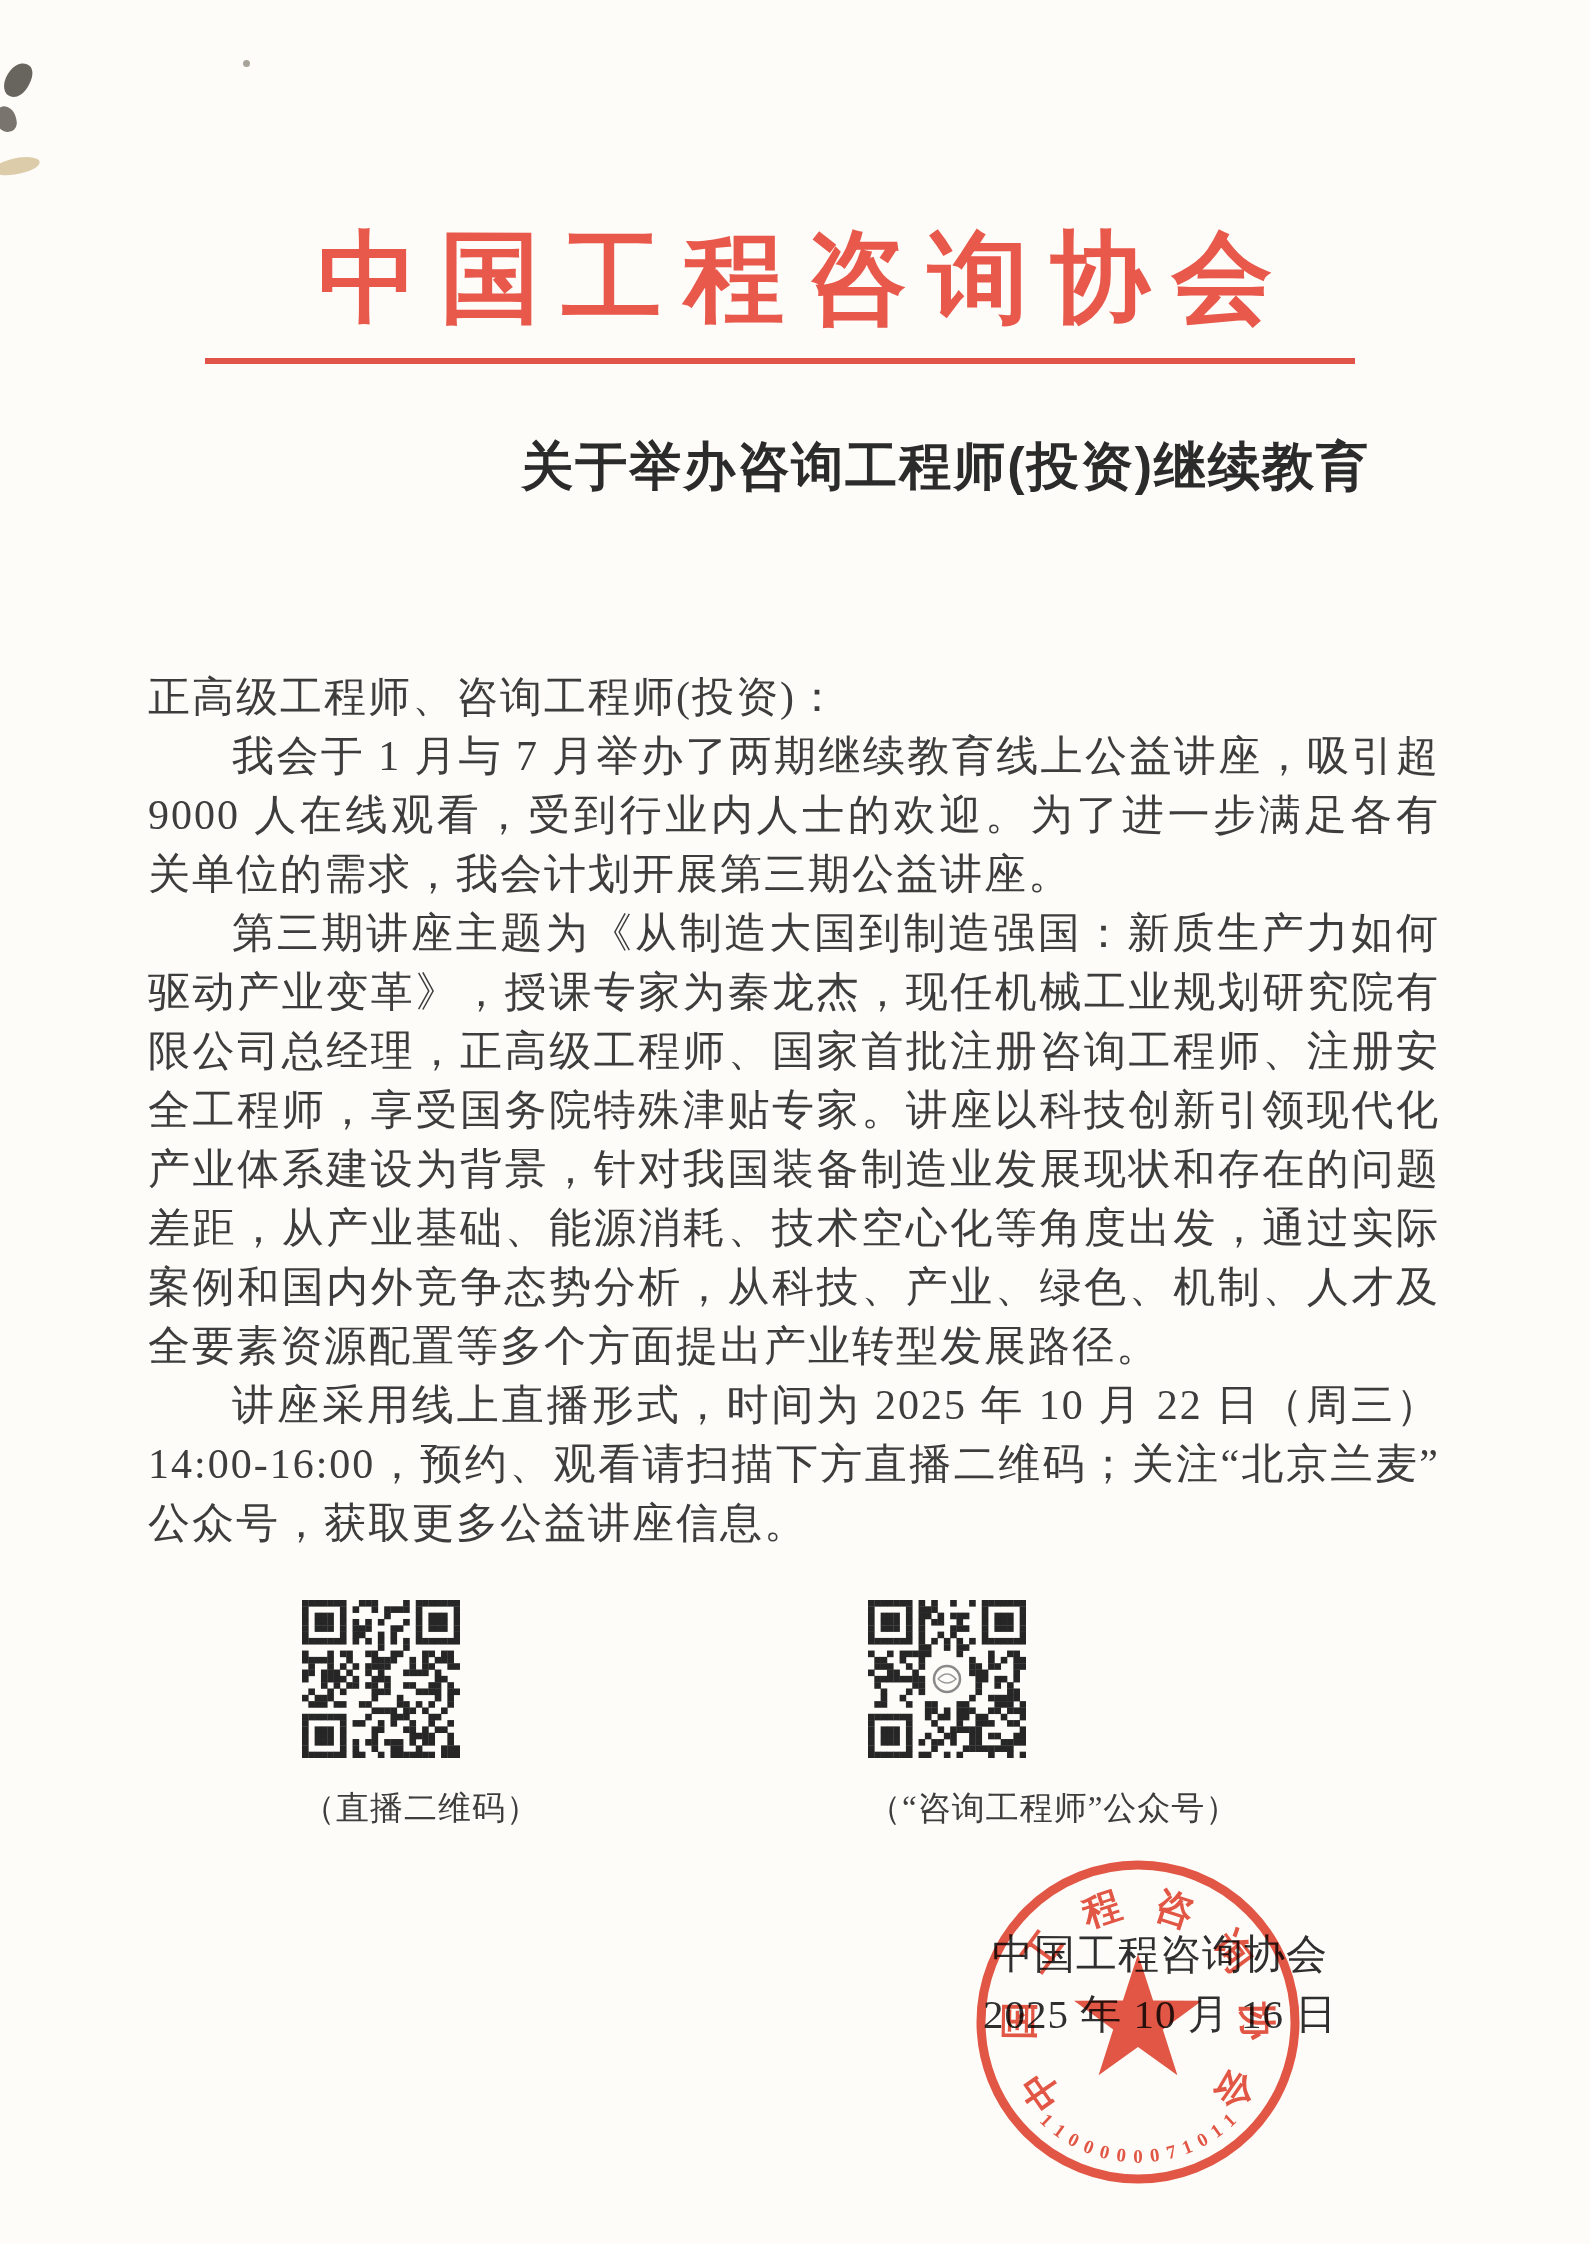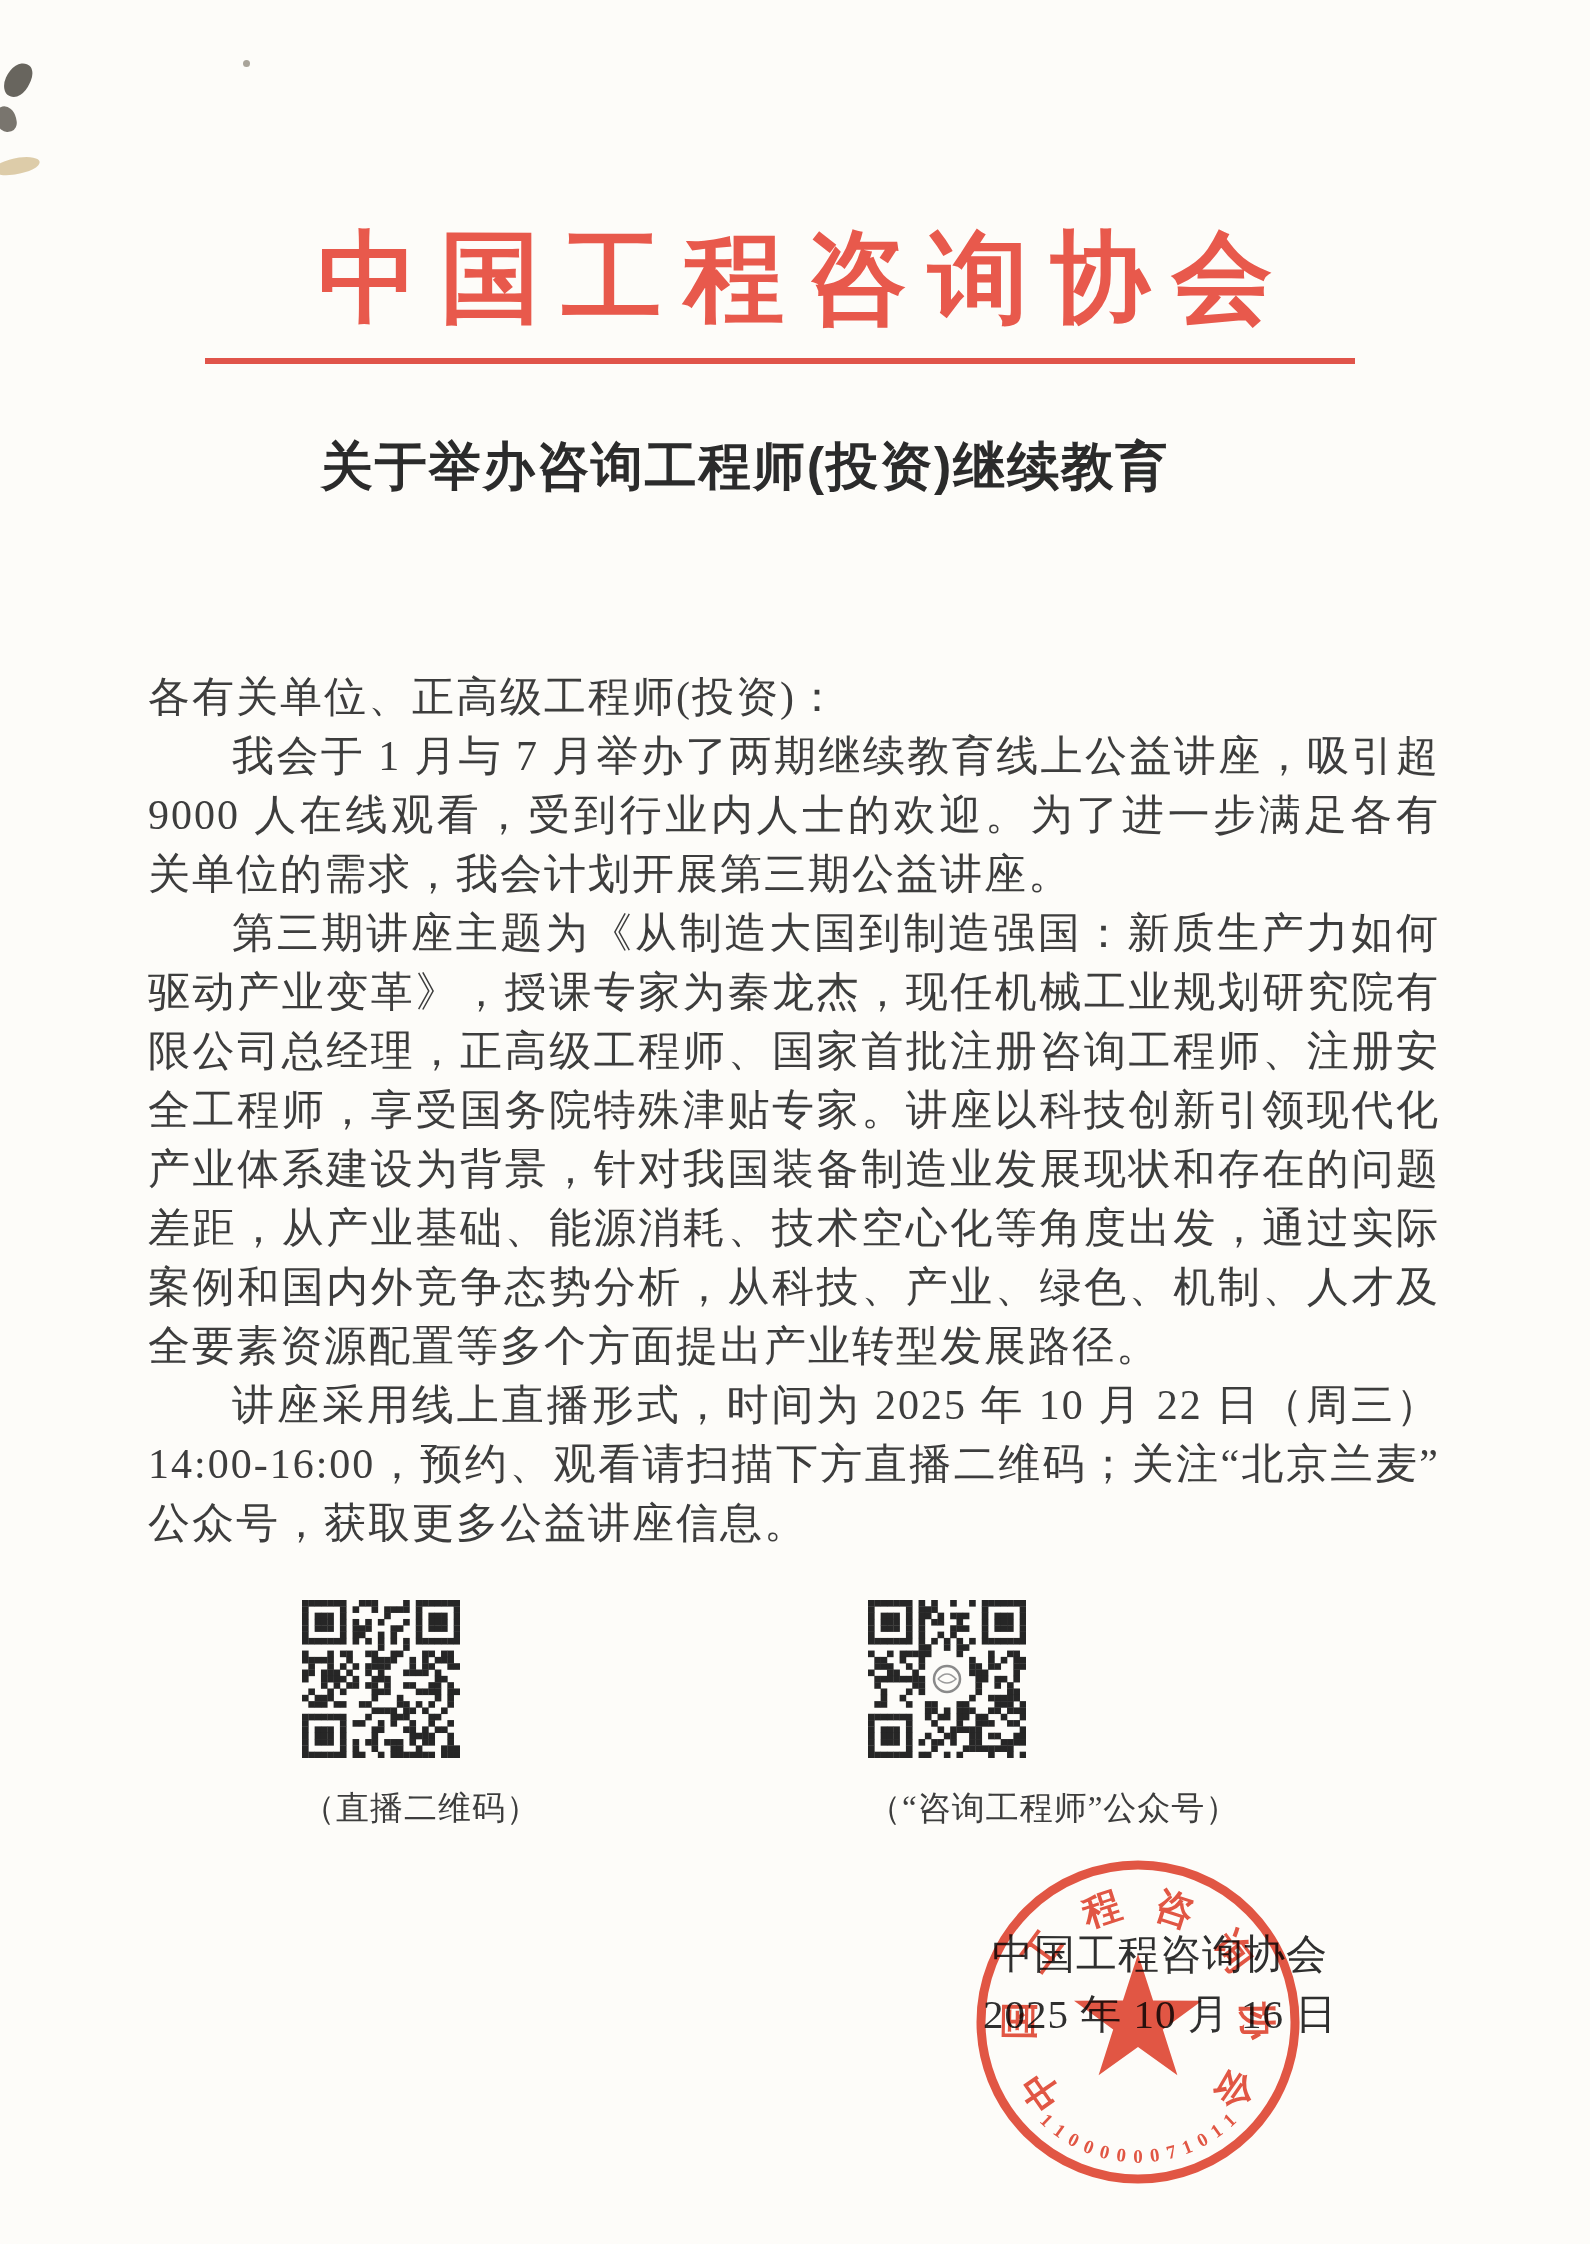--- a/index.html
+++ b/index.html
@@ -28,21 +28,21 @@
     text-indent:22px;
     color:#e8594c;
     white-space:nowrap;
   }
   .red-rule{
     position:absolute;left:205px;top:358px;width:1150px;height:6px;
     background:#e0544a;
   }
   .doc-title{
     position:absolute;left:120px;top:424px;width:1250px;
-    text-align:center;
+    text-align:right;
     font-family:"Liberation Sans","DejaVu Sans",sans-serif;
     font-weight:bold;
     font-size:52px;
     line-height:84px;
     color:#2b2b2b;
     letter-spacing:2px;
   }
   .body-text{
     position:absolute;left:148px;top:668px;width:1292px;
     font-size:42px;
@@ -91,21 +91,21 @@
   <div class="speck s4"></div>
 
   <div class="org-header">中国工程咨询协会</div>
   <div class="red-rule"></div>
 
   <div class="doc-title">
     <div>关于举办咨询工程师(投资)继续教育</div>
   </div>
 
   <div class="body-text">
-    <p>各有关单位、正高级工程师(投资)：</p>
+    <p>正高级工程师、咨询工程师(投资)：</p>
 
   <p class="indent">我会于 1 月与 7 月举办了两期继续教育线上公益讲座，吸引超 9000 人在线观看，受到行业内人士的欢迎。为了进一步满足各有关单位的需求，我会计划开展第三期公益讲座。</p>
       <p class="indent">第三期讲座主题为《从制造大国到制造强国：新质生产力如何驱动产业变革》，授课专家为秦龙杰，现任机械工业规划研究院有限公司总经理，正高级工程师、国家首批注册咨询工程师、注册安全工程师，享受国务院特殊津贴专家。讲座以科技创新引领现代化产业体系建设为背景，针对我国装备制造业发展现状和存在的问题差距，从产业基础、能源消耗、技术空心化等角度出发，通过实际案例和国内外竞争态势分析，从科技、产业、绿色、机制、人才及全要素资源配置等多个方面提出产业转型发展路径。</p>
       <p class="indent">讲座采用线上直播形式，时间为 2025 年 10 月 22 日（周三）14:00-16:00，预约、观看请扫描下方直播二维码；关注“北京兰麦”公众号，获取更多公益讲座信息。</p>
     </div>
 
   <div class="qr-group left">
     <div class="qr-box" id="qr-left"><svg width="158" height="158" viewBox="0 0 158 158">
           <rect x="0.00" y="0.00" width="6.62" height="6.62" fill="#262626"></rect>
           <rect x="6.32" y="0.00" width="6.62" height="6.62" fill="#262626"></rect>

